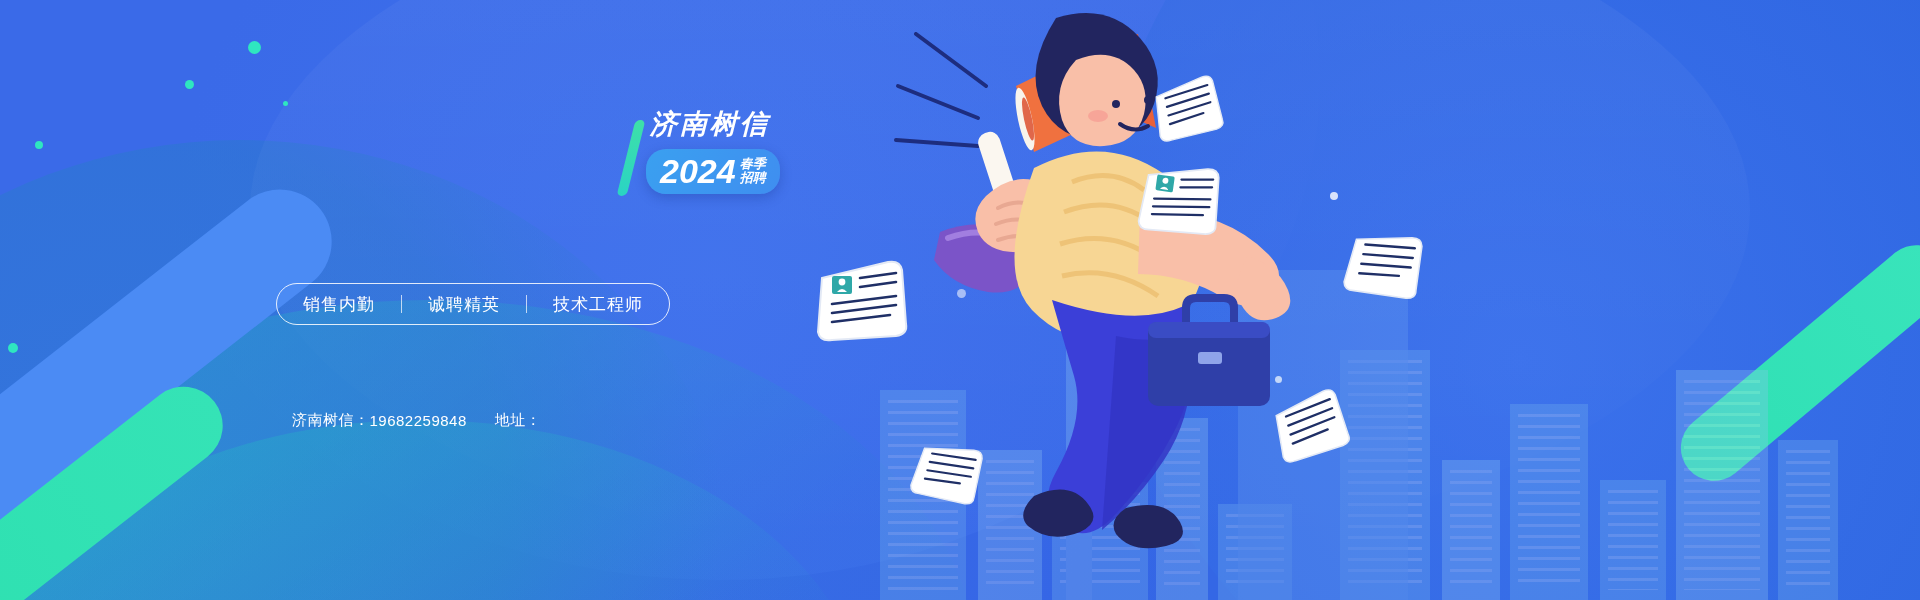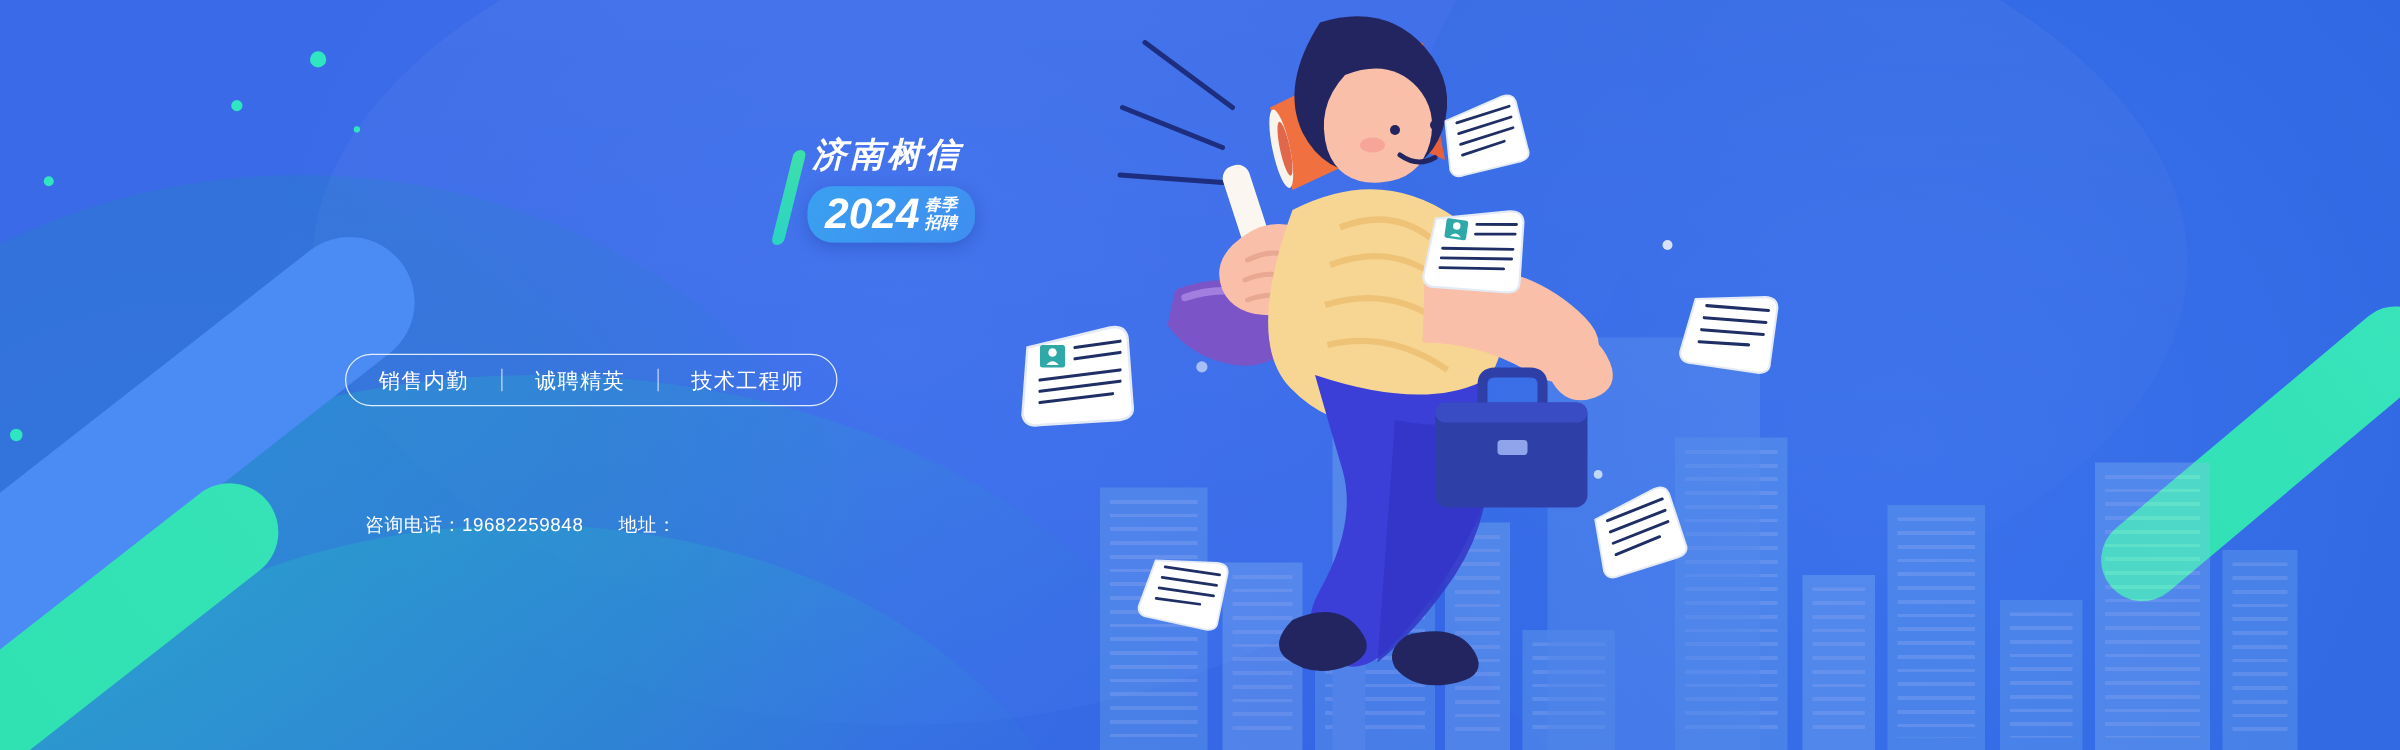--- a/index.html
+++ b/index.html
@@ -310,20 +310,20 @@
 
     <div class="tags">
       <span class="tag">销售内勤</span>
       <span class="tagsep"></span>
       <span class="tag">诚聘精英</span>
       <span class="tagsep"></span>
       <span class="tag">技术工程师</span>
     </div>
 
     <div class="contact">
-      <span>咨询电话：</span>
+      <span>济南树信：</span>
       <span>19682259848</span>
       <span class="gap"></span>
       <span>地址：</span>
     </div>
 
   </div>
 </div>
 
 </body></html>

